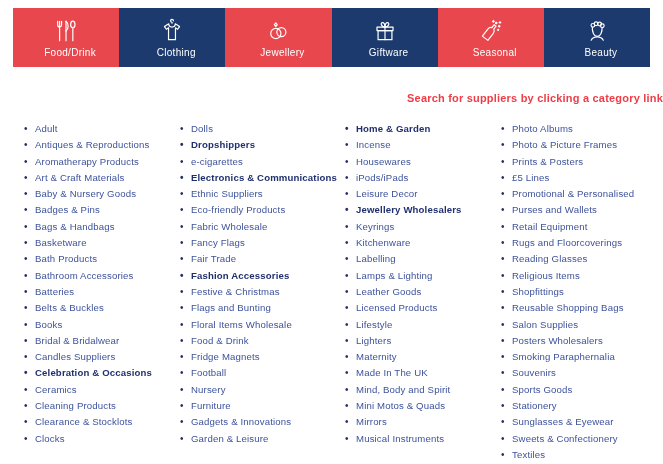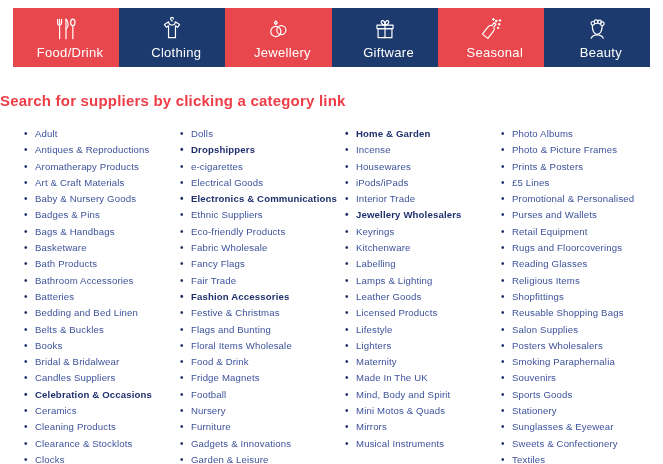--- a/index.html
+++ b/index.html
@@ -31,29 +31,29 @@
     justify-content: center;
     gap: 3px;
     color: #ffffff;
     cursor: pointer;
   }
   .tab.red  { background: var(--red); }
   .tab.navy { background: var(--navy); }
   .tab-icon { height: 26px; display: flex; align-items: center; justify-content: center; }
   .tab-icon svg { display: block; }
   .tab-label {
-    font-size: 13px;
+    font-size: 10px;
     letter-spacing: 0.3px;
     padding-left: 8px;
   }
   .heading {
     margin-top: 25px;
-    text-align: left;
+    text-align: right;
     color: var(--heading);
-    font-size: 15px;
+    font-size: 11px;
     font-weight: bold;
     letter-spacing: 0.2px;
   }
   .columns {
     display: flex;
     margin: 14px 10px 0 20px;
   }
   .col { flex: 1; }
   .col ul {
     list-style: none;
@@ -171,38 +171,36 @@
         <li>Antiques &amp; Reproductions</li>
         <li>Aromatherapy Products</li>
         <li>Art &amp; Craft Materials</li>
         <li>Baby &amp; Nursery Goods</li>
         <li>Badges &amp; Pins</li>
         <li>Bags &amp; Handbags</li>
         <li>Basketware</li>
         <li>Bath Products</li>
         <li>Bathroom Accessories</li>
         <li>Batteries</li>
-        <li>Bedding and Bed Linen</li>
         <li>Belts &amp; Buckles</li>
         <li>Books</li>
         <li>Bridal &amp; Bridalwear</li>
         <li>Candles Suppliers</li>
         <li class="bold">Celebration &amp; Occasions</li>
         <li>Ceramics</li>
         <li>Cleaning Products</li>
         <li>Clearance &amp; Stocklots</li>
         <li>Clocks</li>
       </ul>
     </div>
     <div class="col">
       <ul>
         <li>Dolls</li>
         <li class="bold">Dropshippers</li>
         <li>e-cigarettes</li>
-        <li>Electrical Goods</li>
         <li class="bold">Electronics &amp; Communications</li>
         <li>Ethnic Suppliers</li>
         <li>Eco-friendly Products</li>
         <li>Fabric Wholesale</li>
         <li>Fancy Flags</li>
         <li>Fair Trade</li>
         <li class="bold">Fashion Accessories</li>
         <li>Festive &amp; Christmas</li>
         <li>Flags and Bunting</li>
         <li>Floral Items Wholesale</li>
@@ -214,21 +212,21 @@
         <li>Gadgets &amp; Innovations</li>
         <li>Garden &amp; Leisure</li>
       </ul>
     </div>
     <div class="col">
       <ul>
         <li class="bold">Home &amp; Garden</li>
         <li>Incense</li>
         <li>Housewares</li>
         <li>iPods/iPads</li>
-        <li>Interior Trade</li>
+        <li>Leisure Decor</li>
         <li class="bold">Jewellery Wholesalers</li>
         <li>Keyrings</li>
         <li>Kitchenware</li>
         <li>Labelling</li>
         <li>Lamps &amp; Lighting</li>
         <li>Leather Goods</li>
         <li>Licensed Products</li>
         <li>Lifestyle</li>
         <li>Lighters</li>
         <li>Maternity</li>

